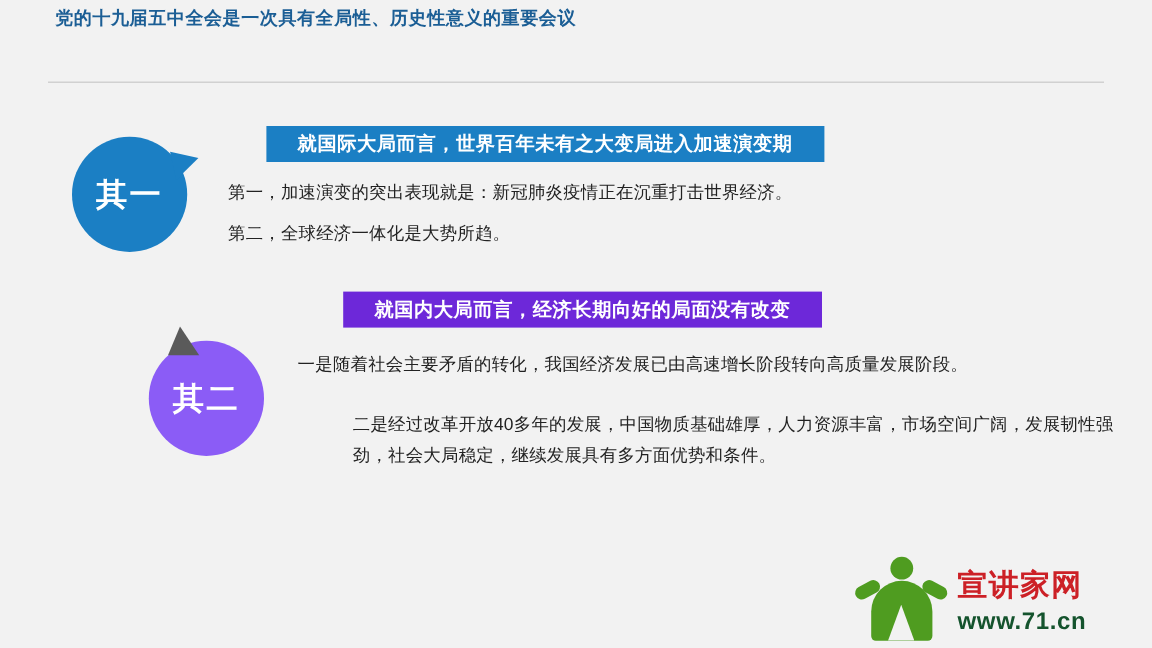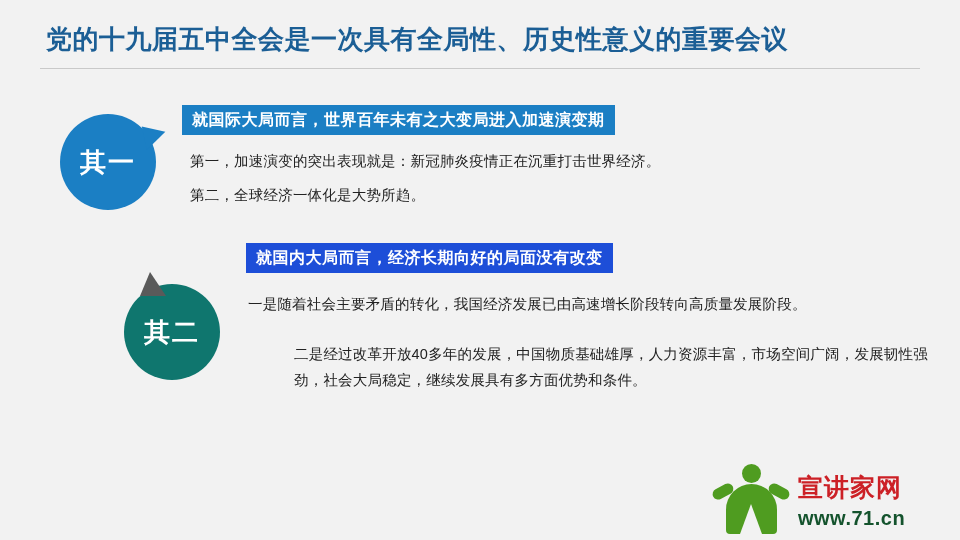--- a/index.html
+++ b/index.html
@@ -18,22 +18,22 @@
     position: relative;
     width: 960px;
     height: 540px;
     background: #f2f2f2;
   }
 
   
   .title {
     position: absolute;
     left: 46px;
-    top: 22px;
-    font-size: 26px;
+    top: 6px;
+    font-size: 15px;
     font-weight: bold;
     color: #1b5e95;
     letter-spacing: 0.5px;
     white-space: nowrap;
   }
   .title-rule {
     position: absolute;
     left: 40px;
     top: 68px;
     width: 880px;
@@ -69,54 +69,55 @@
     right: -10px;
     top: 10px;
     border-left: 22px solid #1b7fc4;
     border-top: 10px solid transparent;
     border-bottom: 14px solid transparent;
     transform: rotate(-12deg);
   }
   .badge-two {
     left: 124px;
     top: 284px;
-    background: #0f766e;
+    background: #8b5cf6;
     justify-content: center;
   }
   .badge-two .tail {
     left: 16px;
     top: -12px;
     border-bottom: 24px solid #5a5a5a;
     border-left: 10px solid transparent;
     border-right: 16px solid transparent;
   }
 
   
   .bar {
     position: absolute;
     display: flex;
     align-items: center;
     color: #ffffff;
     font-size: 16px;
     font-weight: bold;
     letter-spacing: 0.5px;
     white-space: nowrap;
-    padding: 0 10px;
+    padding: 0 26px;
     box-sizing: border-box;
     height: 30px;
+    margin-left: 40px;
   }
   .bar-one {
     left: 182px;
     top: 105px;
     background: #1b7fc4;
   }
   .bar-two {
     left: 246px;
     top: 243px;
-    background: #1d4ed8;
+    background: #6d28d9;
   }
 
   
   .para {
     position: absolute;
     font-size: 14.5px;
     color: #222222;
     line-height: 26px;
     letter-spacing: 0.2px;
   }

